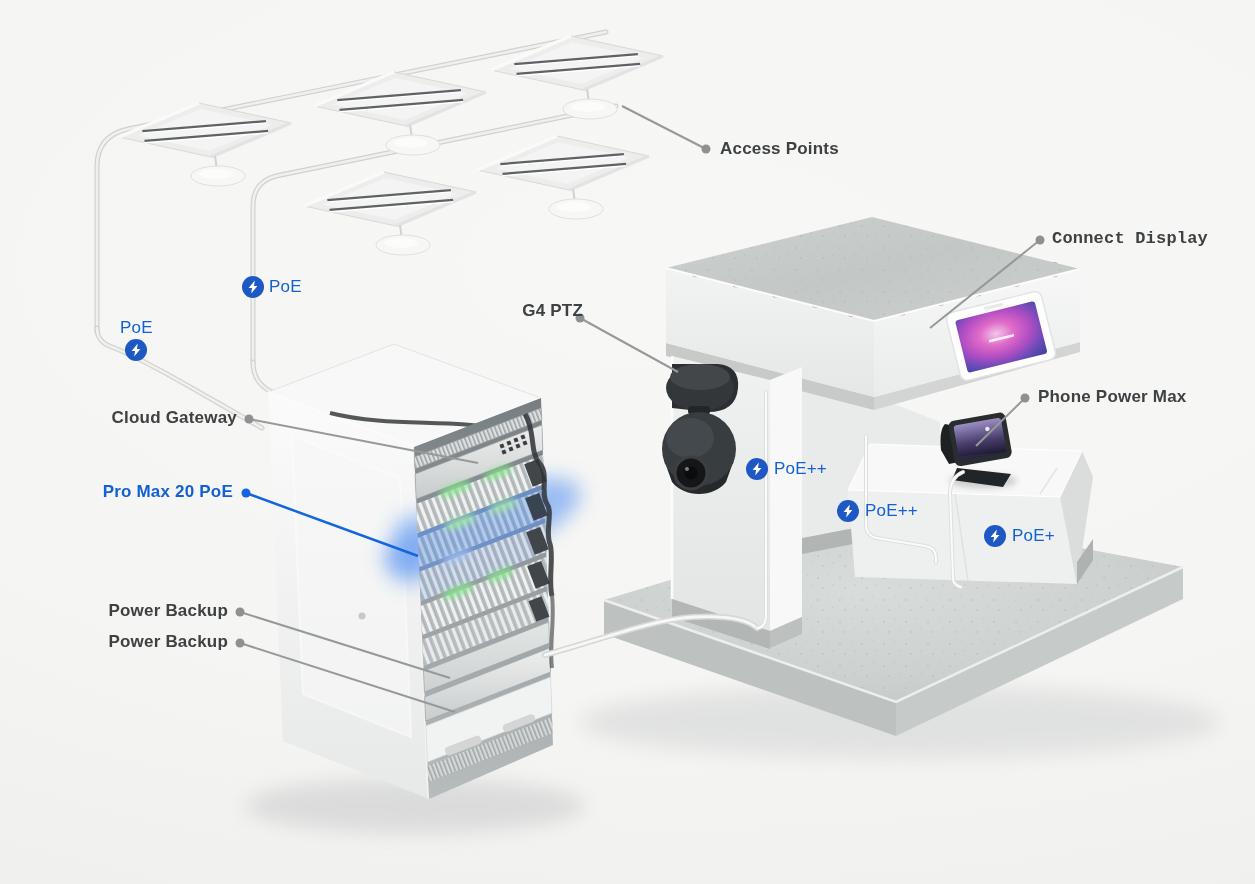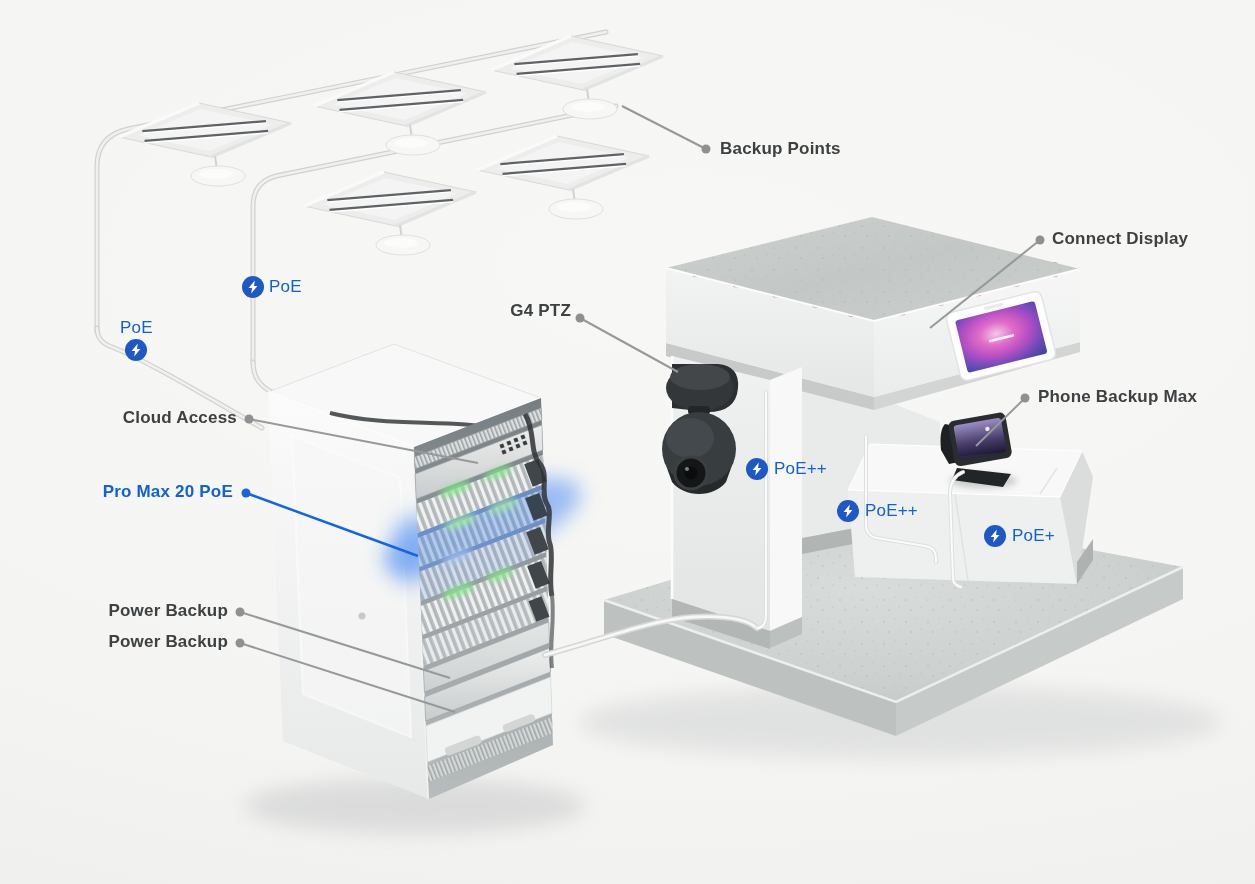--- a/index.html
+++ b/index.html
@@ -346,27 +346,27 @@
 
   <g>
     <use href="#bolt" transform="translate(253,287)"></use>
     <use href="#bolt" transform="translate(136,350)"></use>
     <use href="#bolt" transform="translate(757,469)"></use>
     <use href="#bolt" transform="translate(848,511)"></use>
     <use href="#bolt" transform="translate(995,536)"></use>
   </g>
 </svg>
 
-<div class="lbl" style="left:720px;top:139px;">Backup Points</div>
+<div class="lbl" style="left:720px;top:139px;">Access Points</div>
 <div class="lbl blue tag" style="left:269px;top:277px;">PoE</div>
 <div class="lbl blue tag" style="left:120px;top:318px;">PoE</div>
-<div class="lbl right" style="left:30px;top:408px;">Cloud Access</div>
+<div class="lbl right" style="left:30px;top:408px;">Cloud Gateway</div>
 <div class="lbl right blue" style="left:26px;top:482px;">Pro Max 20 PoE</div>
 <div class="lbl right" style="left:21px;top:601px;">Power Backup</div>
 <div class="lbl right" style="left:21px;top:632px;">Power Backup</div>
-<div class="lbl right" style="left:364px;top:301px;">G4 PTZ</div>
-<div class="lbl" style="left:1052px;top:229px;">Connect Display</div>
-<div class="lbl" style="left:1038px;top:387px;">Phone Backup Max</div>
+<div class="lbl right" style="left:376px;top:301px;">G4 PTZ</div>
+<div class="lbl" style="left:1052px;top:229px;font-family:Liberation Mono, monospace;">Connect Display</div>
+<div class="lbl" style="left:1038px;top:387px;">Phone Power Max</div>
 <div class="lbl blue tag" style="left:774px;top:459px;">PoE++</div>
 <div class="lbl blue tag" style="left:865px;top:501px;">PoE++</div>
 <div class="lbl blue tag" style="left:1012px;top:526px;text-align:center;">PoE+</div>
 
 </div>
 
 </body></html>

